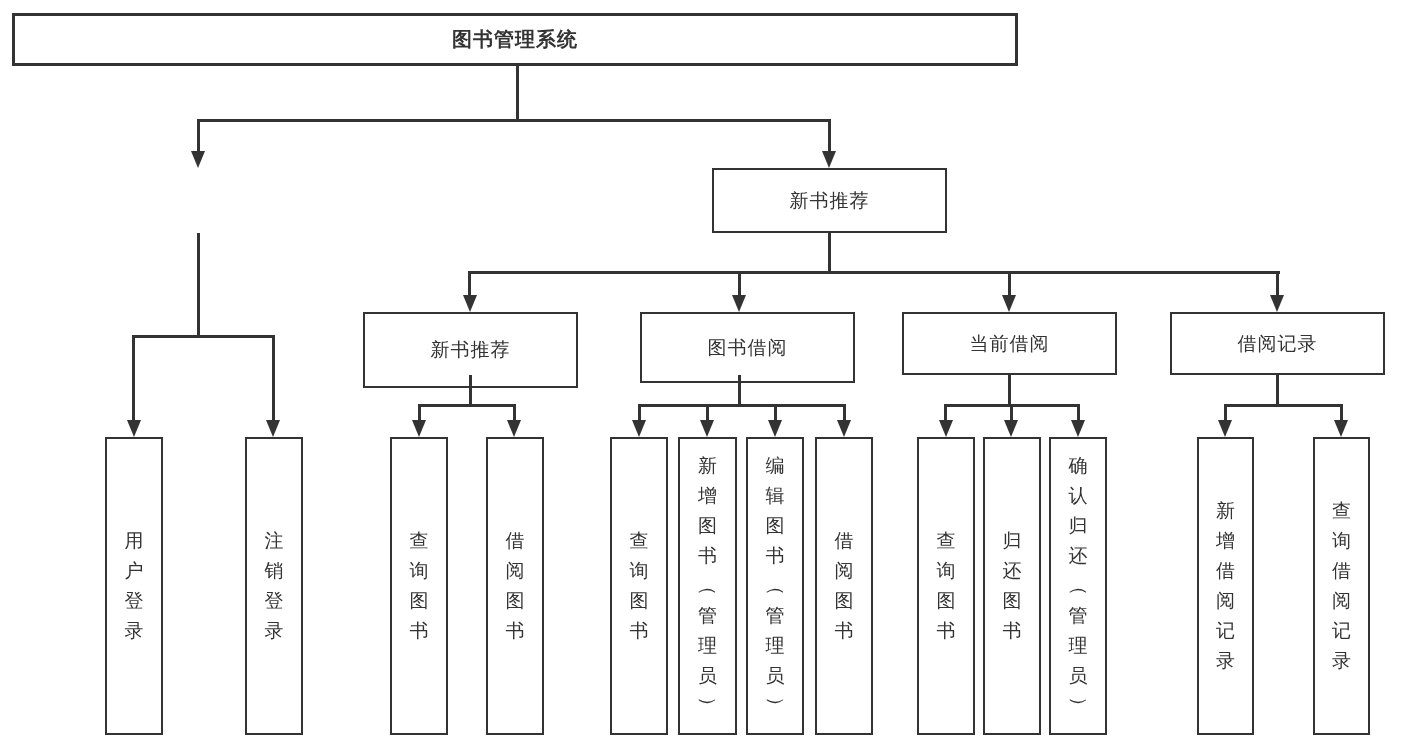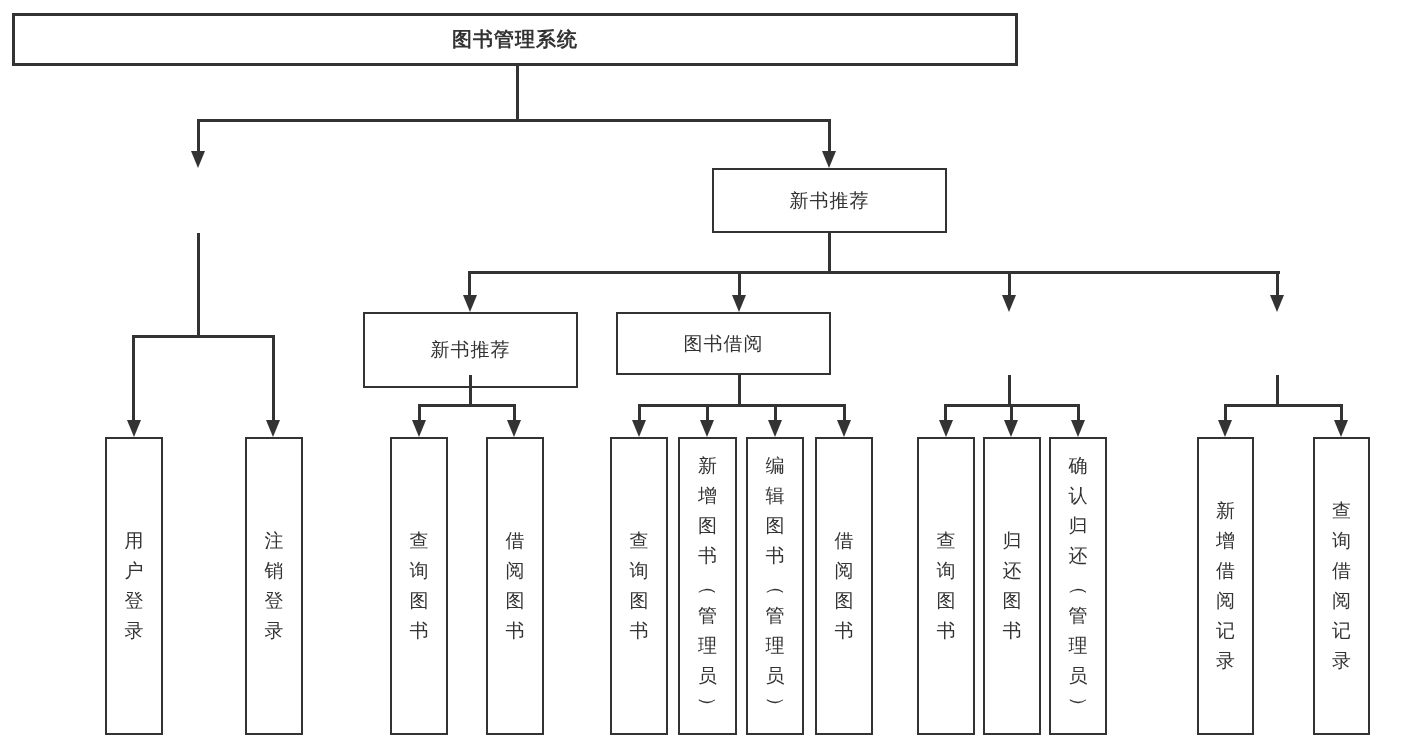--- a/index.html
+++ b/index.html
@@ -66,22 +66,28 @@
   <div class="vline" style="left:738px;top:271px;height:28px"></div>
   <div class="arrow" style="left:732px;top:295px"></div>
   <div class="vline" style="left:1008px;top:271px;height:28px"></div>
   <div class="arrow" style="left:1002px;top:295px"></div>
   <div class="vline" style="left:1276px;top:271px;height:28px"></div>
   <div class="arrow" style="left:1270px;top:295px"></div>
 
   <div class="box" style="left:363px;top:312px;width:215px;height:76px">
     <span class="hlabel">新书推荐</span>
   </div>
-  <div class="box" style="left:616px;top:312px;width:215px;height:63px">
+  <div class="box" style="left:640px;top:312px;width:215px;height:71px">
     <span class="hlabel">图书借阅</span>
+  </div>
+  <div class="box" style="left:902px;top:312px;width:215px;height:63px">
+    <span class="hlabel">当前借阅</span>
+  </div>
+  <div class="box" style="left:1170px;top:312px;width:215px;height:63px">
+    <span class="hlabel">借阅记录</span>
   </div>
 
   <div class="vline" style="left:469px;top:375px;height:32px"></div>
   <div class="hline" style="left:418px;top:404px;width:98px"></div>
   <div class="vline" style="left:418px;top:404px;height:20px"></div>
   <div class="arrow" style="left:412px;top:420px"></div>
   <div class="vline" style="left:513px;top:404px;height:20px"></div>
   <div class="arrow" style="left:507px;top:420px"></div>
 
   <div class="vline" style="left:738px;top:375px;height:32px"></div>

